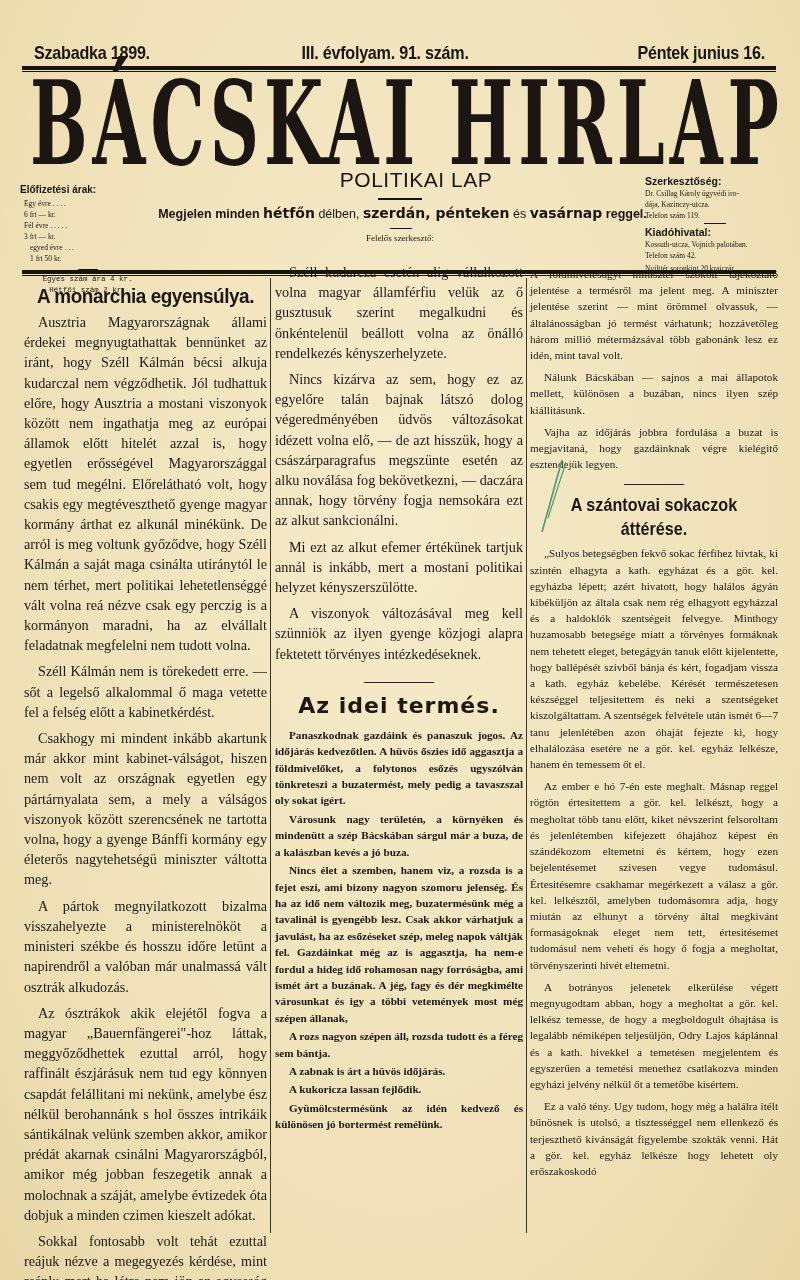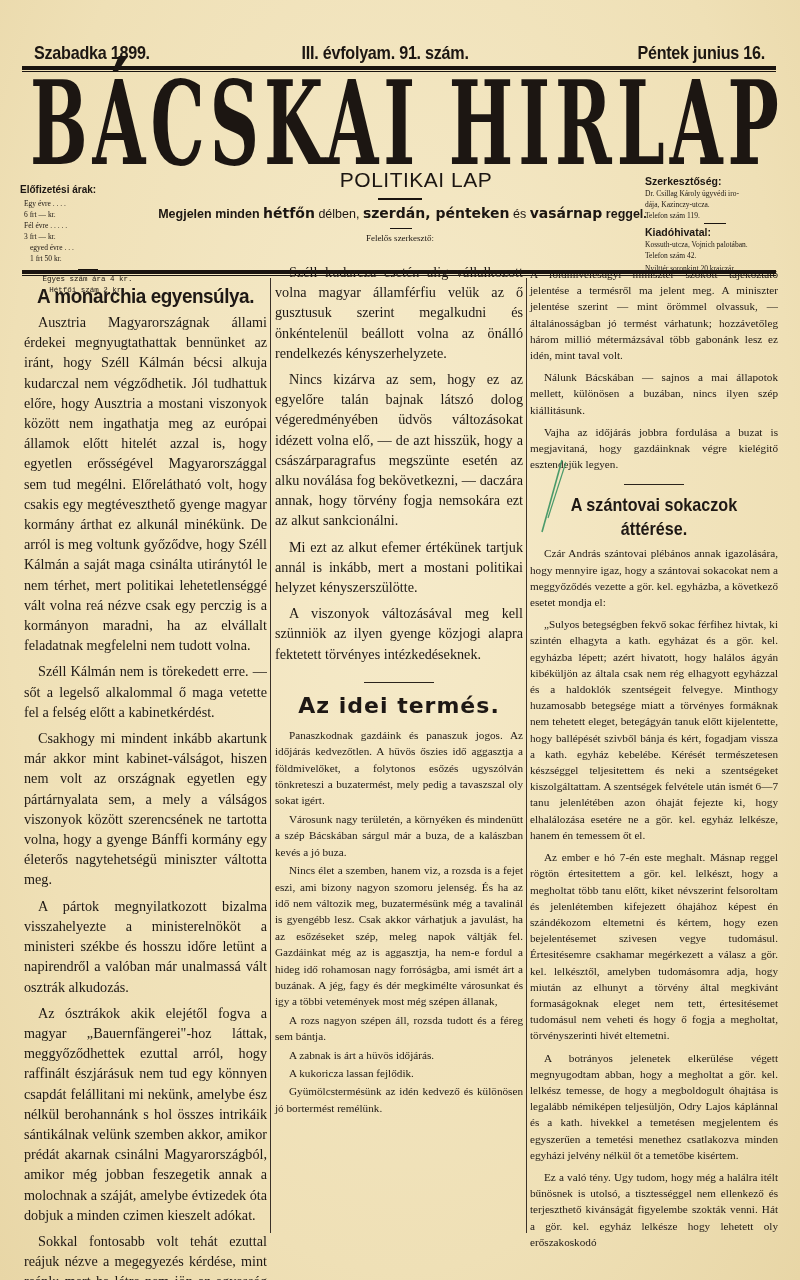--- a/index.html
+++ b/index.html
@@ -67,21 +67,21 @@
   .rule-bottom { position: absolute; top: 270px; left: 22px; right: 24px; height: 4px; background: #1a1410; }
   .rule-bottom2 { position: absolute; top: 275px; left: 22px; right: 24px; height: 1px; background: #1a1410; }
   .col-rule { position: absolute; top: 278px; width: 1px; height: 955px; background: #3a3128; }
   .col {
     position: absolute; top: 282px; text-align: justify; color: #1e1814;
   }
   .col1 { left: 24px; width: 243px; font-size: 14.2px; line-height: 20.2px; }
   .col2 { left: 275px; width: 248px; font-size: 14.2px; line-height: 20.2px; }
   .col3 { left: 530px; width: 248px; font-size: 11.2px; line-height: 16.2px; }
   .col p { margin: 0 0 6px 0; text-indent: 14px; }
-  .col .small { font-size: 11.2px; line-height: 16.4px; }
+  .col .small { font-size: 11.2px; line-height: 16.4px; font-weight: bold; }
   .col .small p { margin: 0 0 2px 0; }
   .h-article1 {
     text-align: center; font-family: "Liberation Sans", "DejaVu Sans", sans-serif; font-weight: bold;
     font-size: 21px; line-height: 28px; margin: 0 0 2px 0; letter-spacing: -0.5px;
     transform: scaleX(0.9); transform-origin: center;
   }
   .h-article2 {
     text-align: center; font-family: "DejaVu Sans", sans-serif; font-weight: bold;
     font-size: 22px; line-height: 30px; margin: 8px 0 6px 0; letter-spacing: 1px;
   }
@@ -190,21 +190,20 @@
       <p>Gyümölcstermésünk az idén kedvező és különösen jó bortermést remélünk.</p>
     </div>
   </div>
 
   <div class="col col3" style="top:266px;">
     <p style="text-indent:0">A földmivelésügyi miniszter szokott tájékoztató jelentése a termésről ma jelent meg. A miniszter jelentése szerint — mint örömmel olvassuk, — általánosságban jó termést várhatunk; hozzávetőleg három millió métermázsával több gabonánk lesz ez idén, mint taval volt.</p>
     <p>Nálunk Bácskában — sajnos a mai állapotok mellett, különösen a buzában, nincs ilyen szép kiállitásunk.</p>
     <p>Vajha az időjárás jobbra fordulása a buzat is megjavitaná, hogy gazdáinknak végre kielégitő esztendejük legyen.</p>
     <div class="divider small"></div>
     <div class="h-article3">A szántovai sokaczok áttérése.</div>
-    <p>Czár András szántovai plébános annak igazolására, hogy mennyire igaz, hogy a szántovai sokacokat nem a meggyőződés vezette a gör. kel. egyházba, a következő esetet mondja el:</p>
     <p>„Sulyos betegségben fekvő sokac férfihez hivtak, ki szintén elhagyta a kath. egyházat és a gör. kel. egyházba lépett; azért hivatott, hogy halálos ágyán kibéküljön az általa csak nem rég elhagyott egyházzal és a haldoklók szentségeit felvegye. Minthogy huzamosabb betegsége miatt a törvényes formáknak nem tehetett eleget, betegágyán tanuk előtt kijelentette, hogy ballépését szivből bánja és kért, fogadjam vissza a kath. egyház kebelébe. Kérését természetesen készséggel teljesitettem és neki a szentségeket kiszolgáltattam. A szentségek felvétele után ismét 6—7 tanu jelenlétében azon óhaját fejezte ki, hogy elhalálozása esetére ne a gör. kel. egyház lelkésze, hanem én temessem őt el.</p>
     <p>Az ember e hó 7-én este meghalt. Másnap reggel rögtön értesitettem a gör. kel. lelkészt, hogy a megholtat több tanu előtt, kiket névszerint felsoroltam és jelenlétemben kifejezett óhajához képest én szándékozom eltemetni és kértem, hogy ezen bejelentésemet szivesen vegye tudomásul. Értesitésemre csakhamar megérkezett a válasz a gör. kel. lelkésztől, amelyben tudomásomra adja, hogy miután az elhunyt a törvény által megkivánt formaságoknak eleget nem tett, értesitésemet tudomásul nem veheti és hogy ő fogja a megholtat, törvényszerinti hivét eltemetni.</p>
     <p>A botrányos jelenetek elkerülése végett megnyugodtam abban, hogy a megholtat a gör. kel. lelkész temesse, de hogy a megboldogult óhajtása is legalább némiképen teljesüljön, Odry Lajos káplánnal és a kath. hivekkel a temetésen megjelentem és egyszerűen a temetési menethez csatlakozva minden egyházi jelvény nélkül őt a temetőbe kisértem.</p>
     <p>Ez a való tény. Ugy tudom, hogy még a halálra itélt bűnösnek is utolsó, a tisztességgel nem ellenkező és terjeszthető kivánságát figyelembe szokták venni. Hát a gör. kel. egyház lelkésze hogy lehetett oly erőszakoskodó</p>
   </div>
 
   <svg class="pencil-mark" viewBox="0 0 30 80">
     <path d="M26 2 L6 74" stroke="#4a9a6a" stroke-width="1.6" fill="none"></path>
     <path d="M30 4 L12 60" stroke="#4a9a6a" stroke-width="1.2" fill="none"></path>
   </svg>

